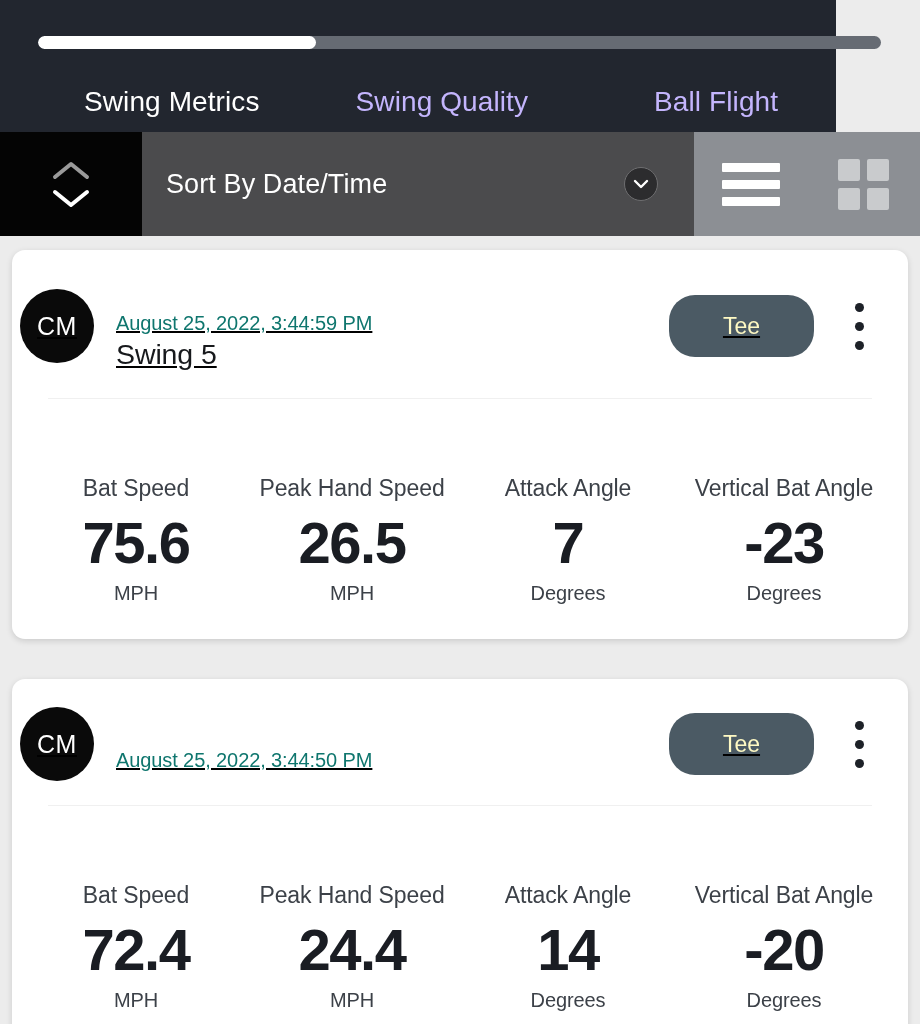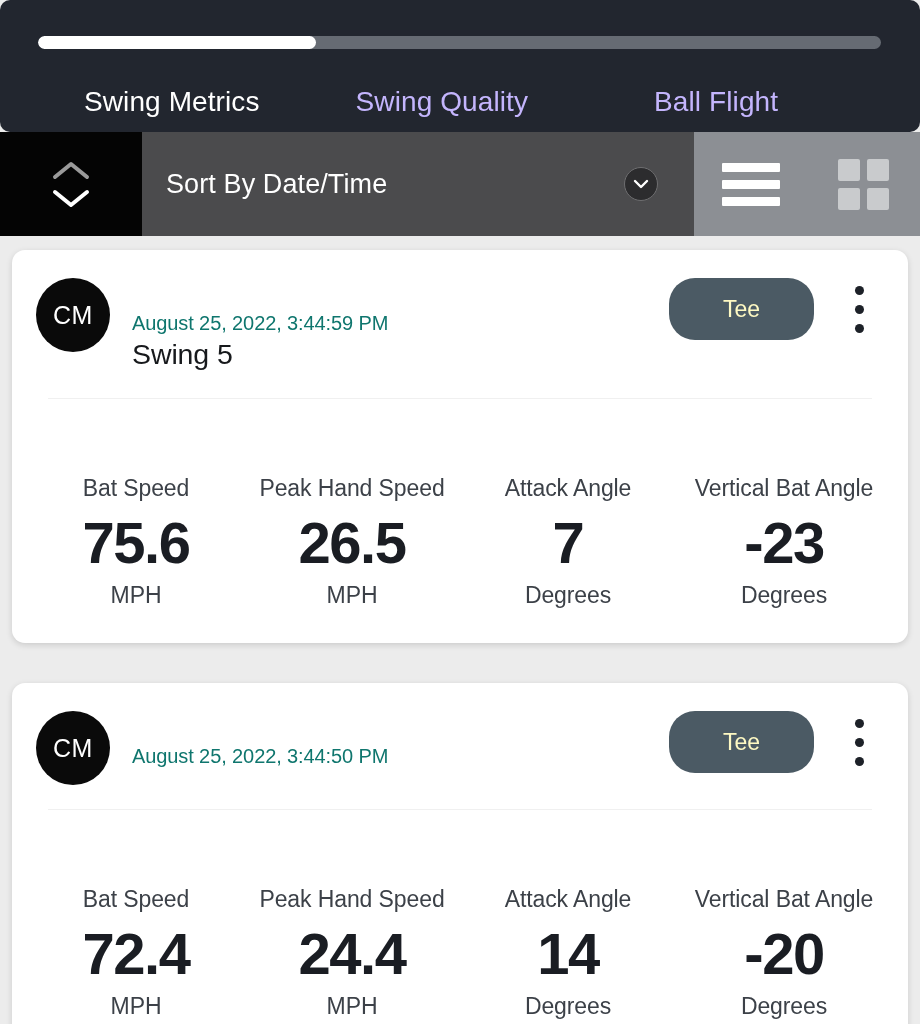--- a/index.html
+++ b/index.html
@@ -14,23 +14,22 @@
   body {
     font-family: "Liberation Sans", sans-serif;
     background: #ececec;
     -webkit-font-smoothing: antialiased;
   }
 
   
   .header {
     background: #22262f;
     height: 132px;
-    width: 920px;
+    width: 836px;
     position: relative;
-    border-radius: 10px;
   }
 
   .progress-track {
     position: absolute;
     left: 38px;
     top: 36px;
     width: 843px;
     height: 13px;
     background: #666b73;
     border-radius: 7px;
@@ -155,21 +154,23 @@
     background: #ffffff;
     border-radius: 13px;
     box-shadow: 0 2px 6px rgba(0,0,0,0.14);
     margin-bottom: 40px;
     padding: 0;
     overflow: hidden;
   }
 
   .card-header {
     display: flex;
-    padding: 28px 24px 24px 24px;
+    align-items: center;
+    padding: 28px 24px 24px 8px;
+    text-decoration: underline;
   }
 
   .avatar {
     width: 74px;
     height: 74px;
     min-width: 74px;
     border-radius: 50%;
     background: #0a0a0a;
     color: #ffffff;
     display: flex;
@@ -254,21 +255,21 @@
   }
   .metric-value {
     font-size: 58px;
     font-weight: bold;
     color: #1a1d23;
     letter-spacing: -1.5px;
     line-height: 1.28;
     margin: 4px 0 2px 0;
   }
   .metric-unit {
-    font-size: 23px;
+    font-size: 20px;
     color: #3c4148;
     letter-spacing: -0.1px;
   }
 </style>
 </head>
 <body>
 
 <div class="header">
 
   <div class="progress-track">

